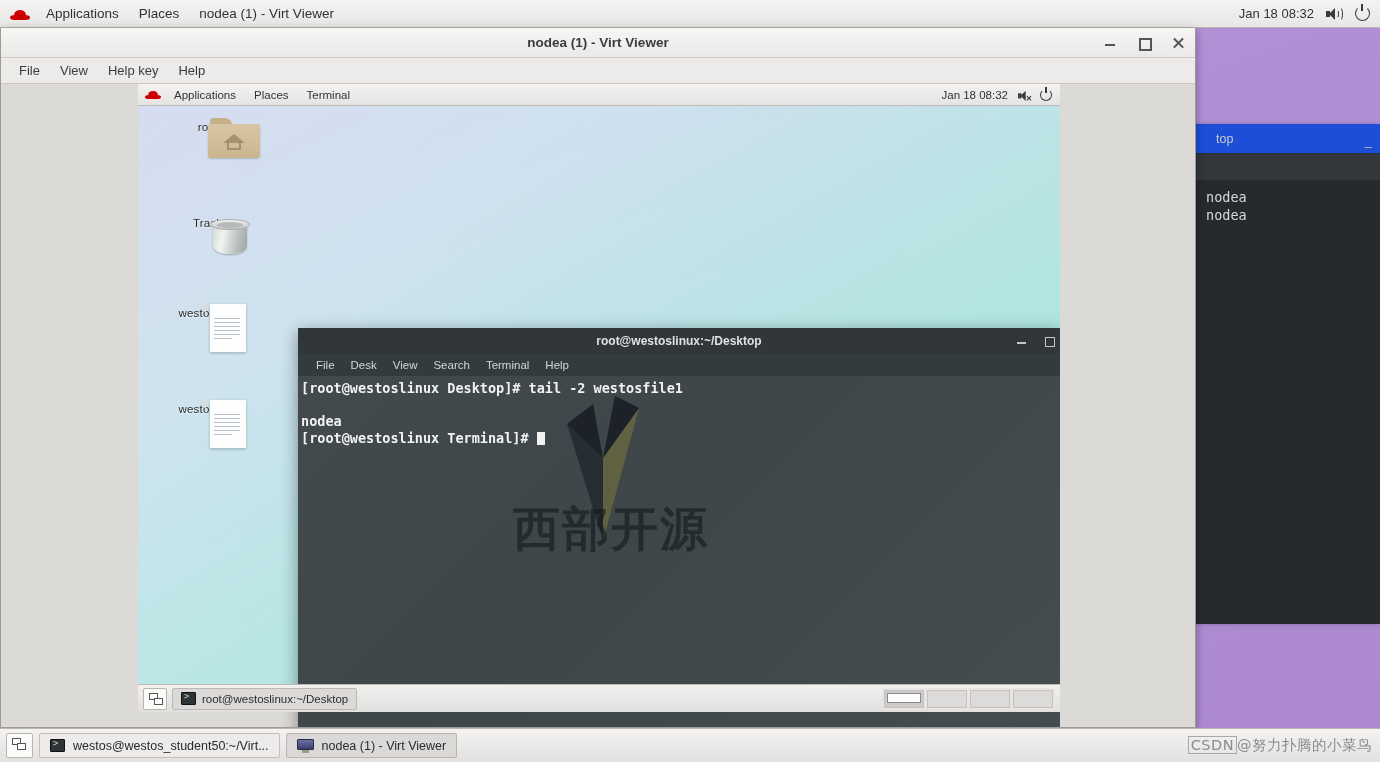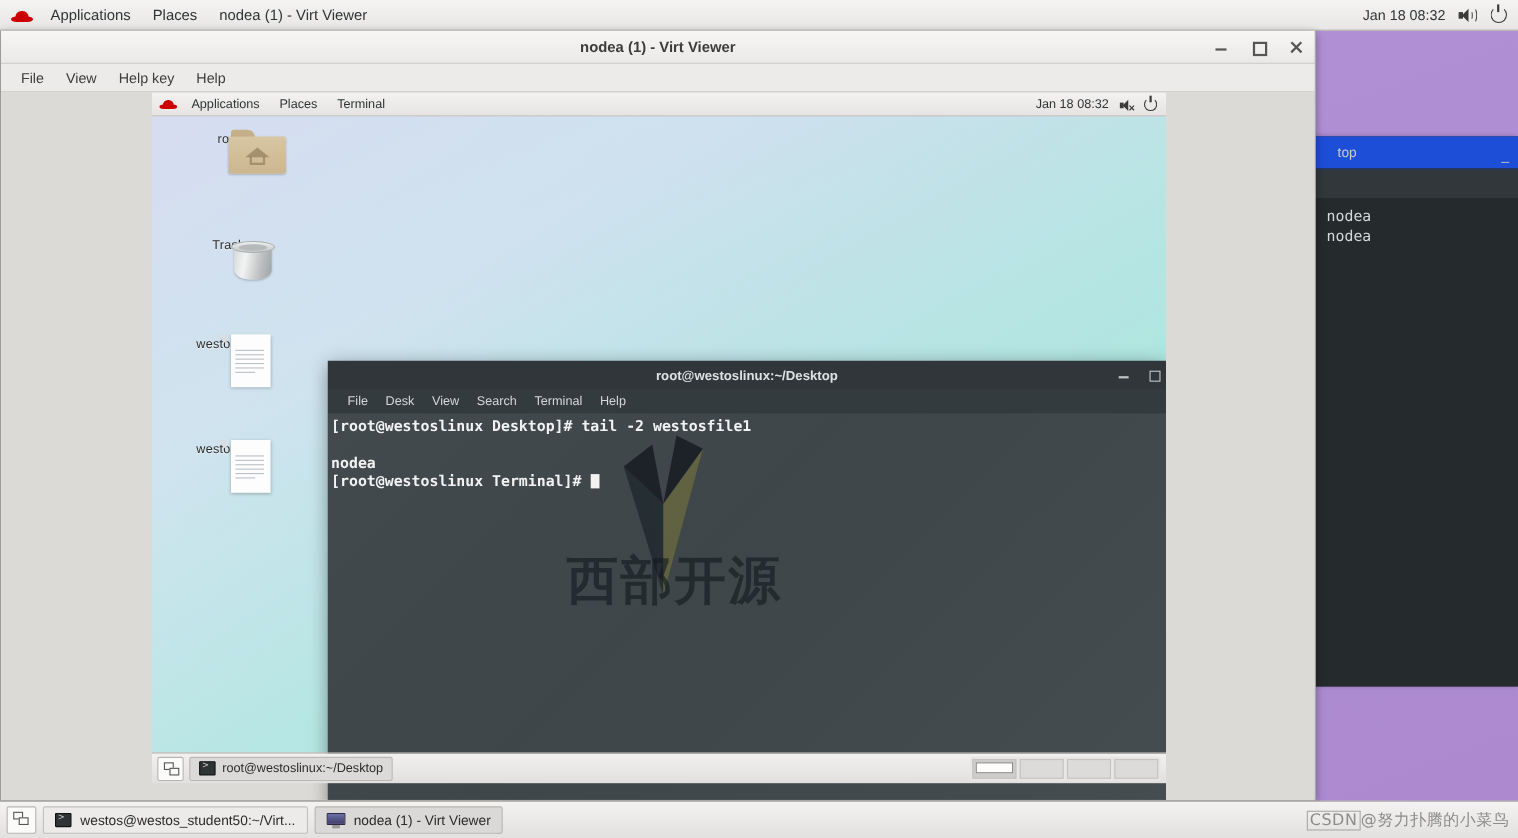--- a/index.html
+++ b/index.html
@@ -266,23 +266,23 @@
   }
 
   
   #wm {
     position:absolute; left:0; top:0; width:762px; height:410px; z-index:1;
     pointer-events:none;
   }
   #wm-logo { position:absolute; left:255px; top:10px; width:100px; height:155px; }
   #wm-text {
     position:absolute; left:215px; top:145px; width:200px;
-    text-align:center; font-size:47px; font-weight:bold;
+    font-size:47px; font-weight:bold;
     color:rgba(20,26,30,.62); letter-spacing:2px;
-    font-family:Liberation Serif, serif;
+    font-family:Liberation Sans, sans-serif;
   }
 
   
   #guest-taskbar {
     position:absolute; left:0; top:600px; width:922px; height:28px;
     background:linear-gradient(#f2f1f0,#e2e0de);
     border-top:1px solid #bcb9b6;
     display:flex; align-items:center; padding:0 5px; gap:5px;
   }
   .showdesk {

